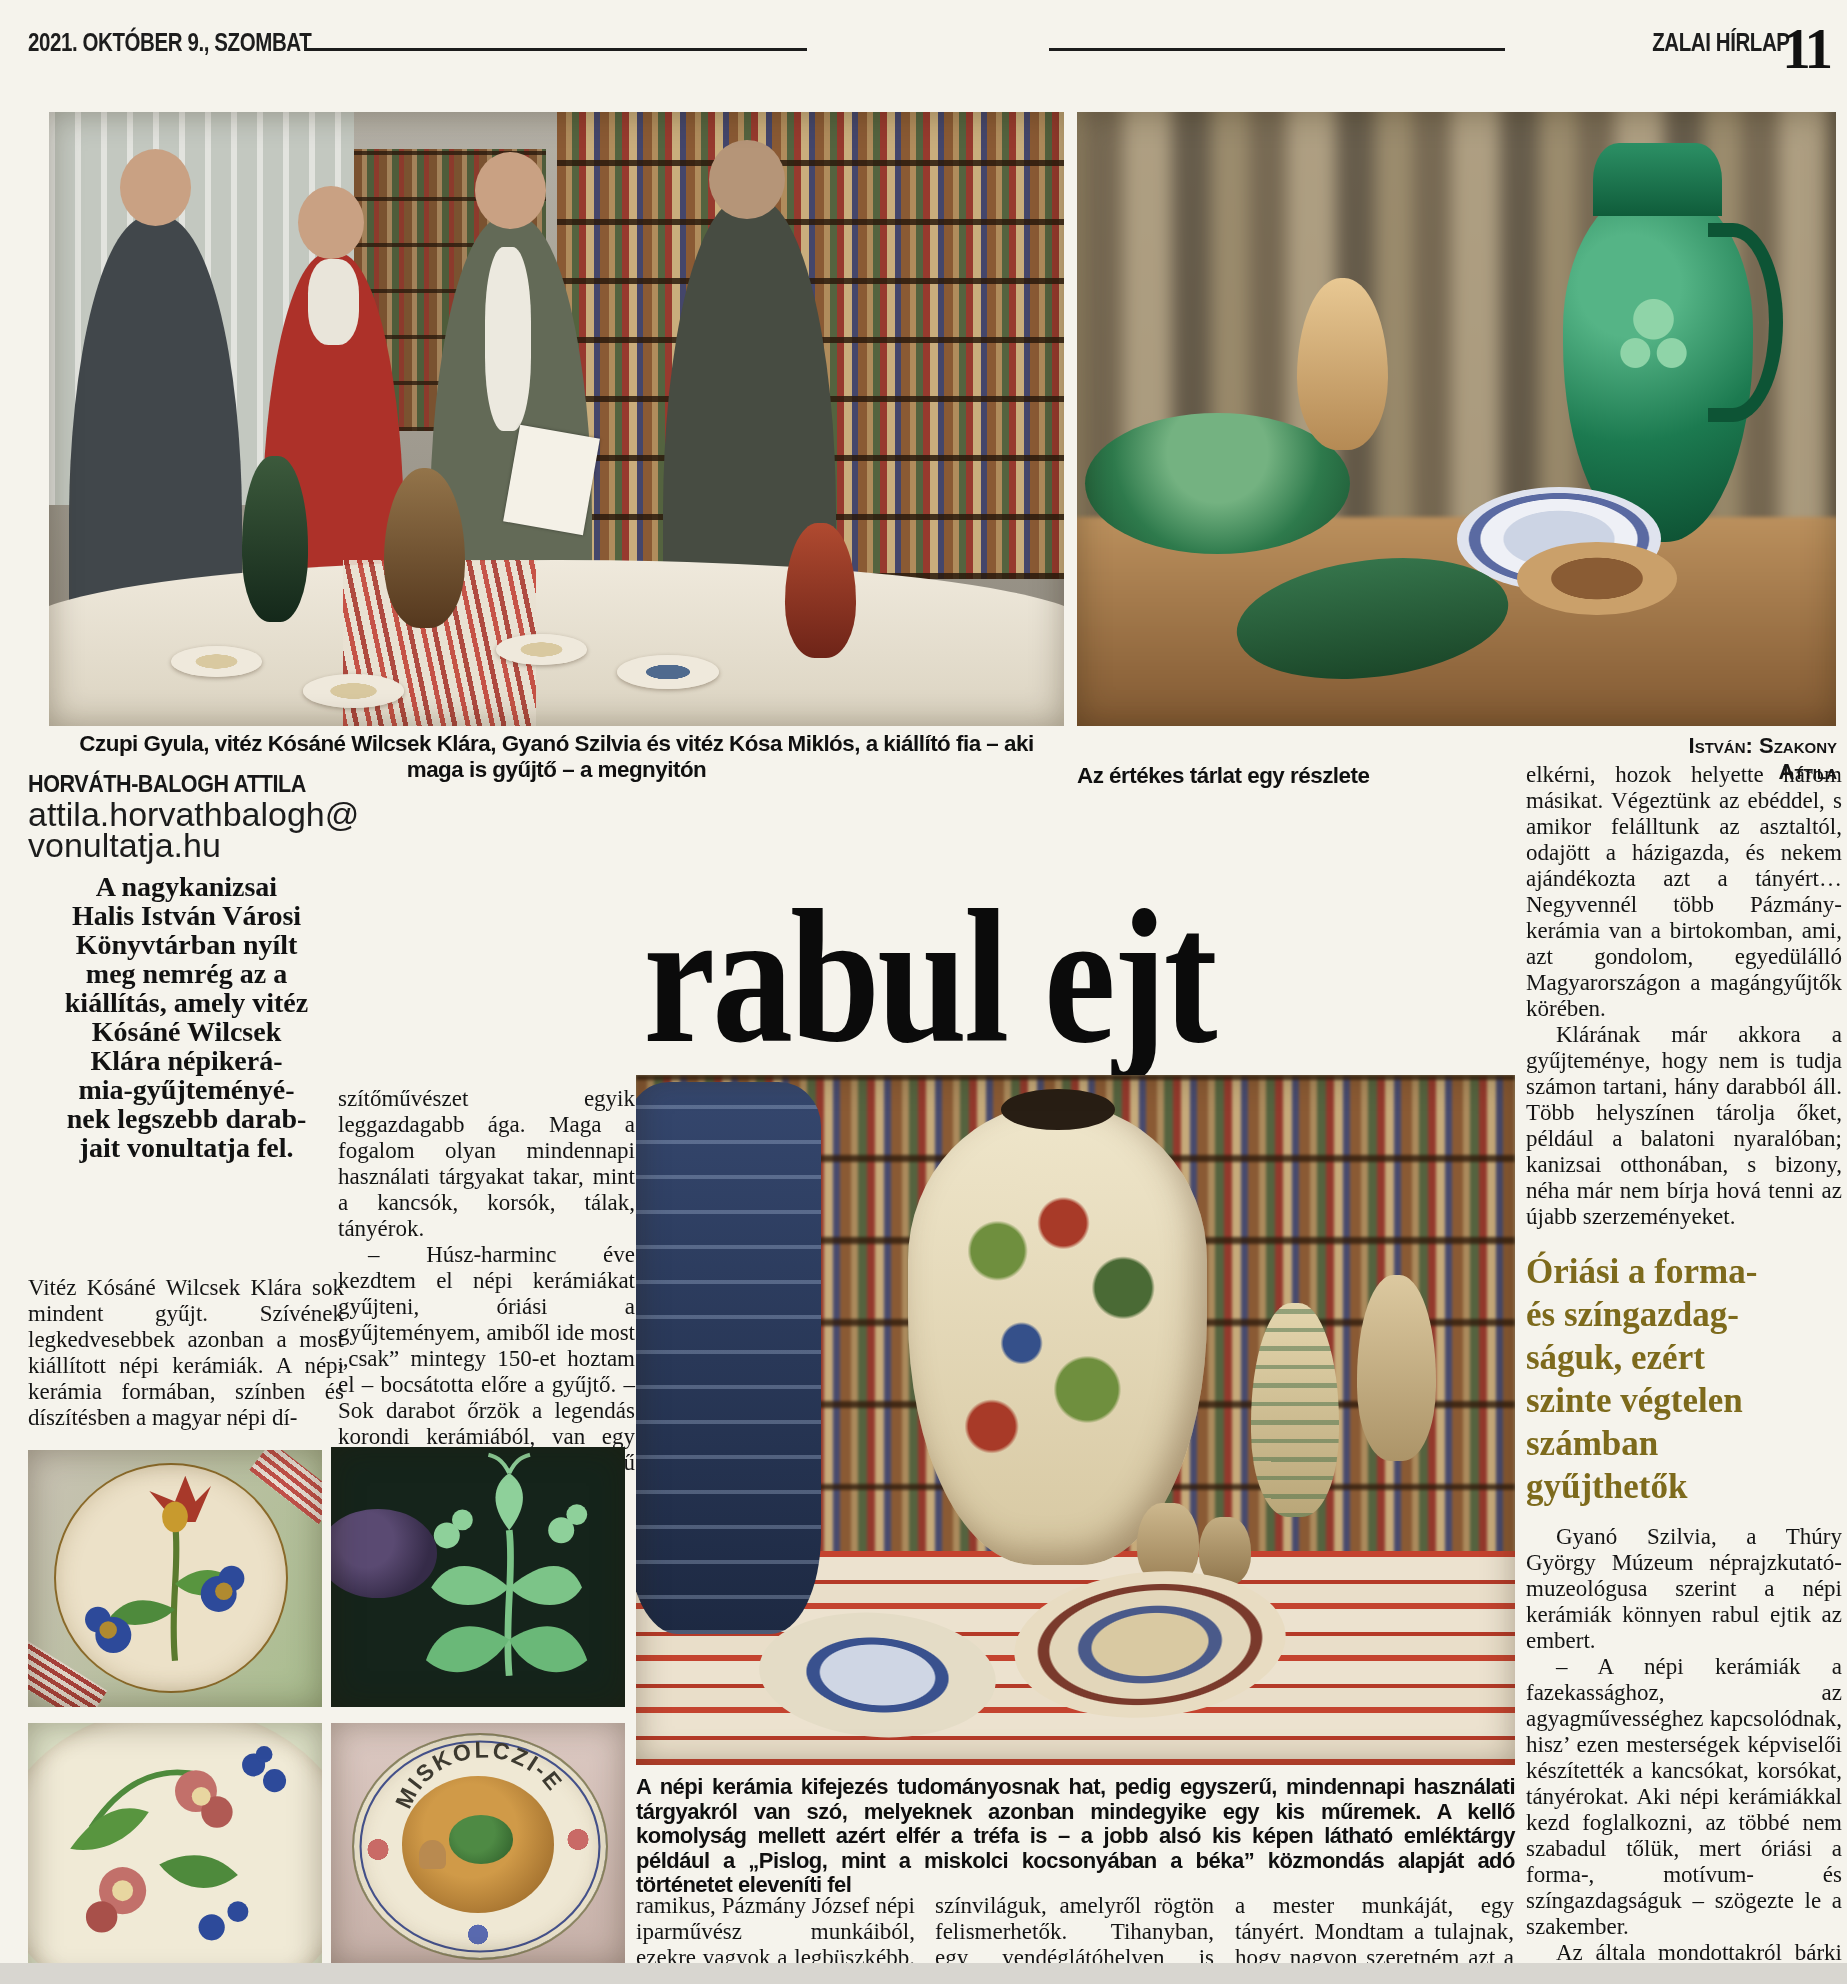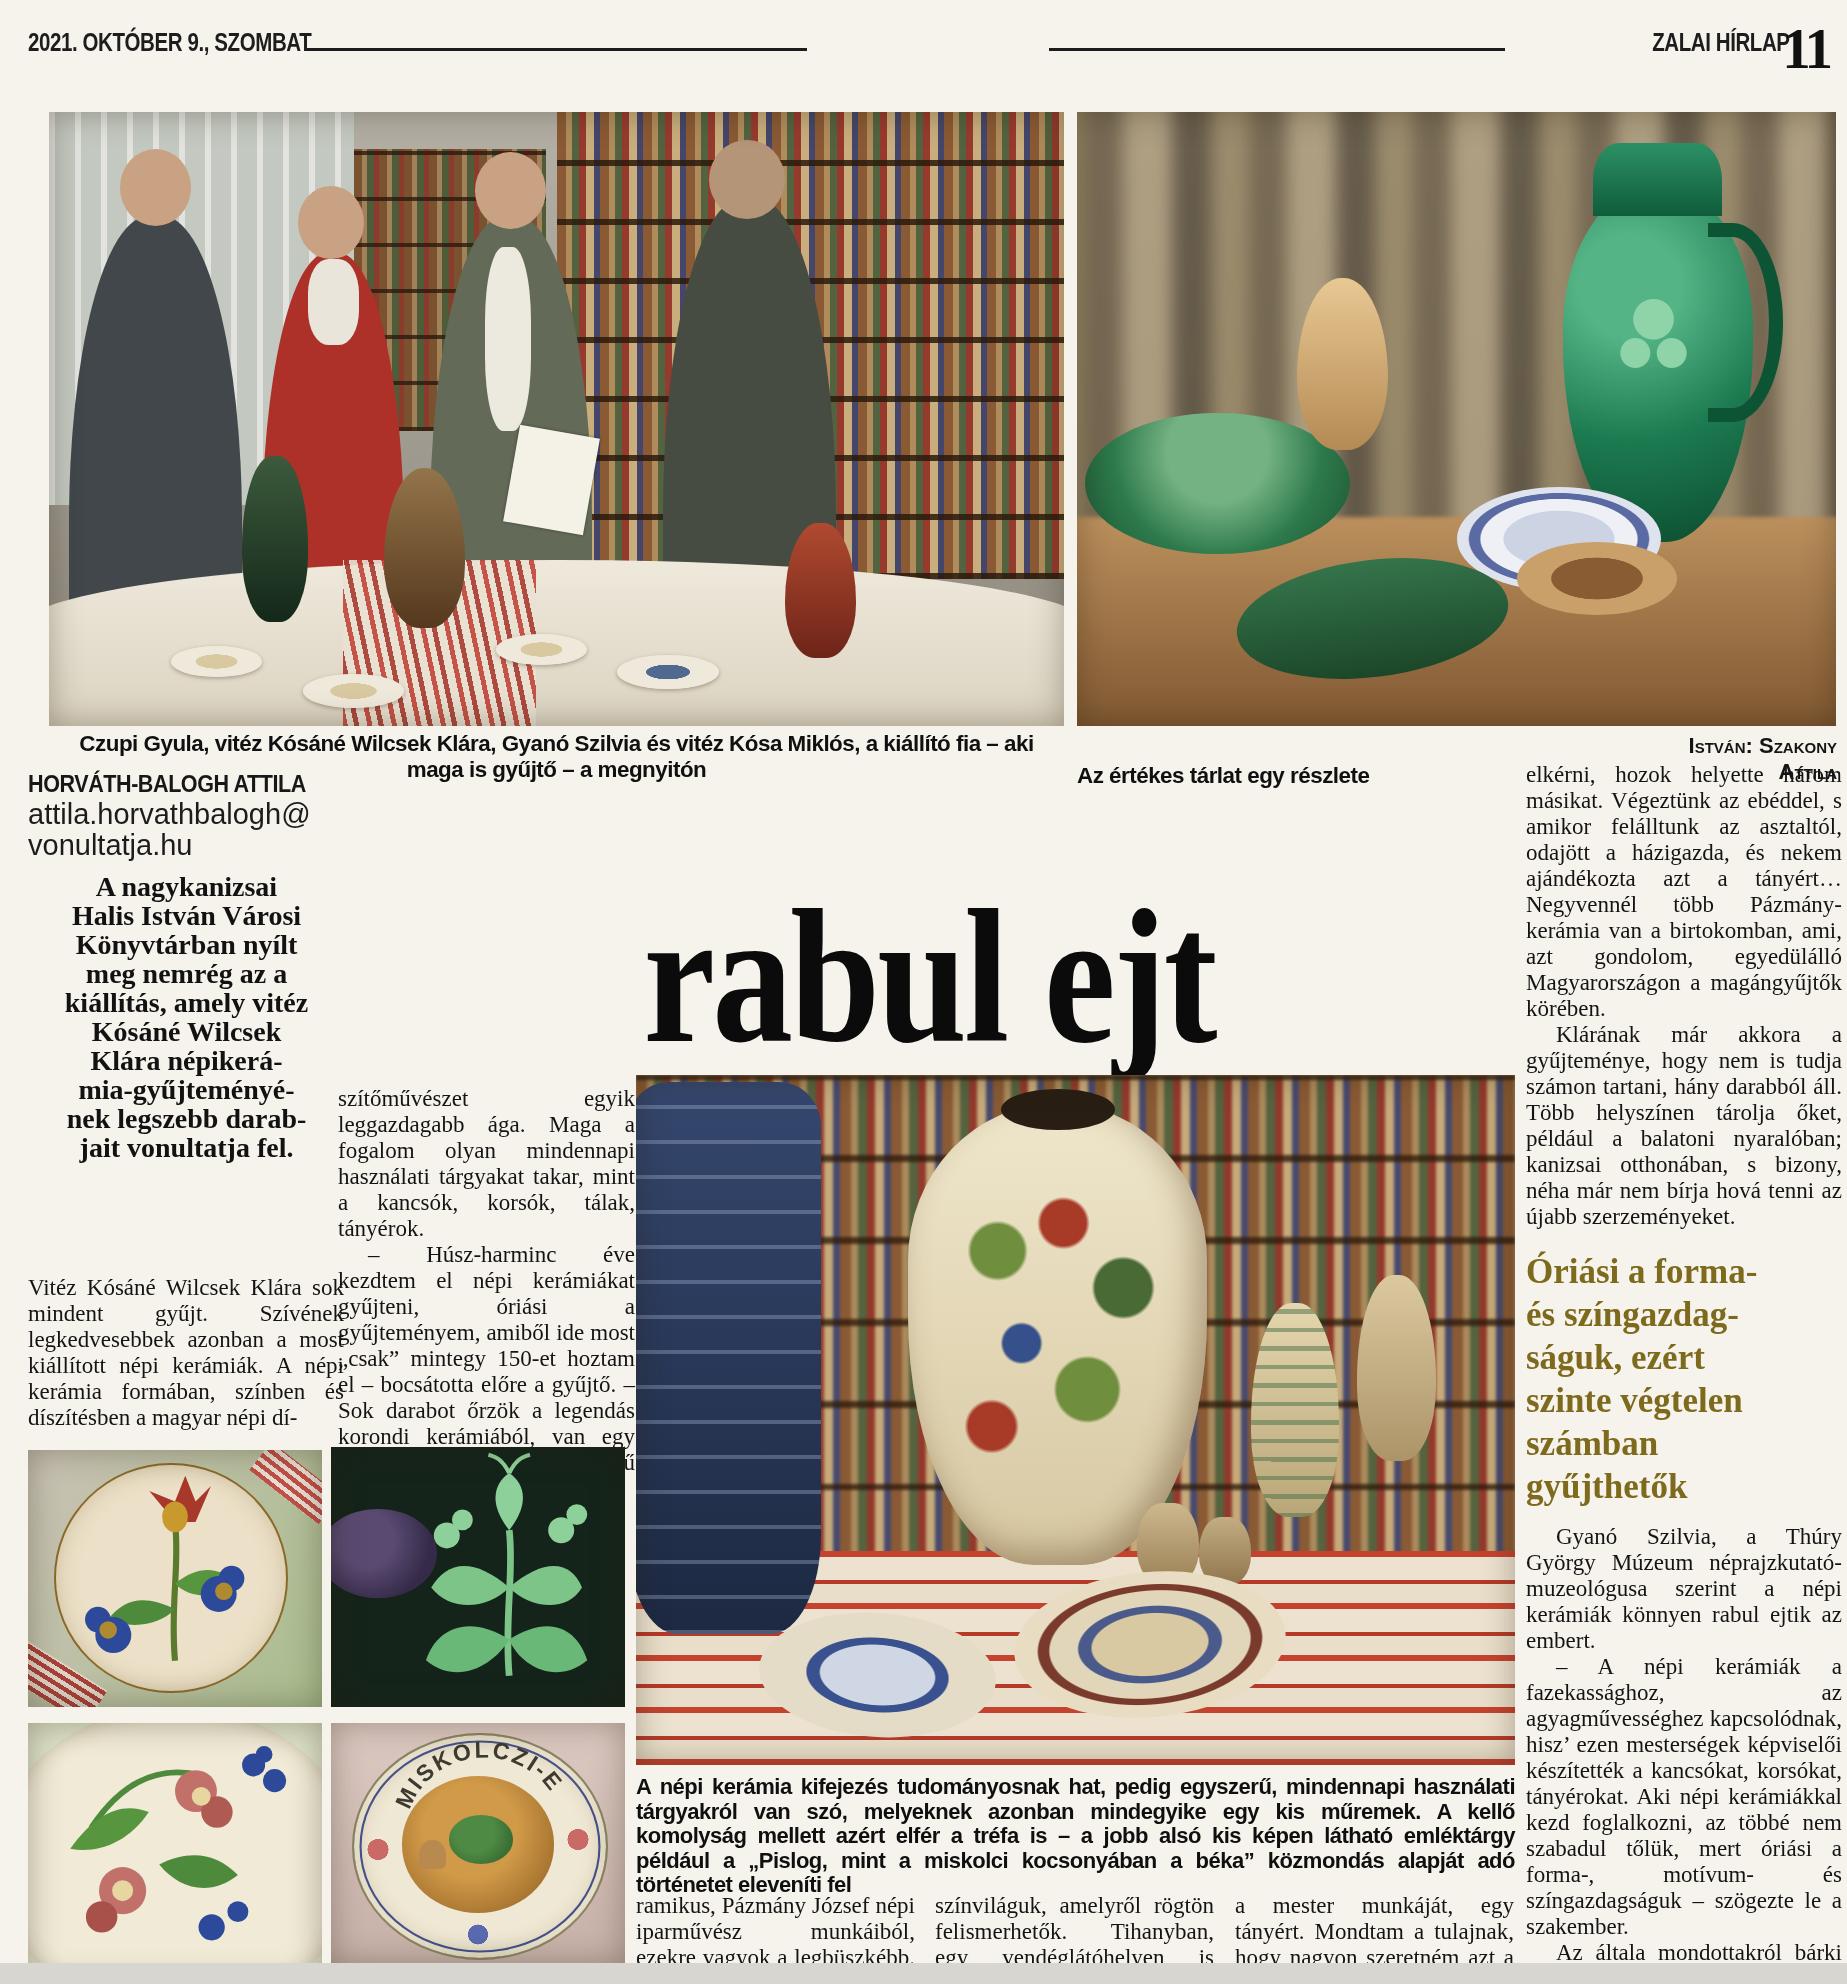--- a/index.html
+++ b/index.html
@@ -70,21 +70,21 @@
 
   
   .cap{position:absolute;font-family:"Liberation Sans",sans-serif;font-weight:bold;font-size:22.4px;letter-spacing:-0.5px;color:#101010;line-height:26px;}
   .cap-left{left:49px;top:731px;width:1015px;text-align:center;}
   .cap-right{left:1077px;top:731px;width:589px;margin-top:32px;}
   .credit{position:absolute;left:1625px;top:733px;width:212px;text-align:right;font-family:"Liberation Sans",sans-serif;font-size:22px;font-variant:small-caps;font-weight:600;letter-spacing:0;color:#141414;}
   .credit .cname{font-weight:600;}
 
   
   .by-author{position:absolute;left:28px;top:770px;font-family:"Liberation Sans",sans-serif;font-weight:bold;font-size:24.5px;letter-spacing:-0.5px;transform:scaleX(.88);transform-origin:left top;white-space:nowrap;color:#171717;}
-  .by-mail{position:absolute;left:28px;top:799px;font-family:"Liberation Sans",sans-serif;font-size:29px;line-height:30.5px;color:#1c1c1c;}
+  .by-mail{position:absolute;left:28px;top:799px;font-family:"Liberation Sans",sans-serif;font-size:34px;line-height:30.5px;color:#1c1c1c;}
 
   
   .headline1{position:absolute;left:316px;top:774px;width:1205px;text-align:center;white-space:nowrap;}
   .headline1 span{display:inline-block;font-family:"Liberation Serif",serif;font-weight:bold;font-size:159px;line-height:1;letter-spacing:-2.2px;transform:scaleX(.62);transform-origin:center top;color:#0e0e0e;}
   .headline2{position:absolute;left:327px;top:882px;width:1205px;text-align:center;white-space:nowrap;}
   .headline2 span{display:inline-block;font-family:"Liberation Serif",serif;font-weight:bold;font-size:190px;line-height:1;letter-spacing:-3.3px;transform:scaleX(.85);transform-origin:center top;color:#0b0b0b;}
 
   
   .lead{position:absolute;left:25px;top:872px;width:323px;font-family:"Liberation Serif",serif;font-weight:bold;font-size:28px;line-height:29px;text-align:center;white-space:pre-line;color:#121212;}
   .bodytext{font-family:"Liberation Serif",serif;font-size:23px;line-height:26px;text-align:justify;color:#141414;}

